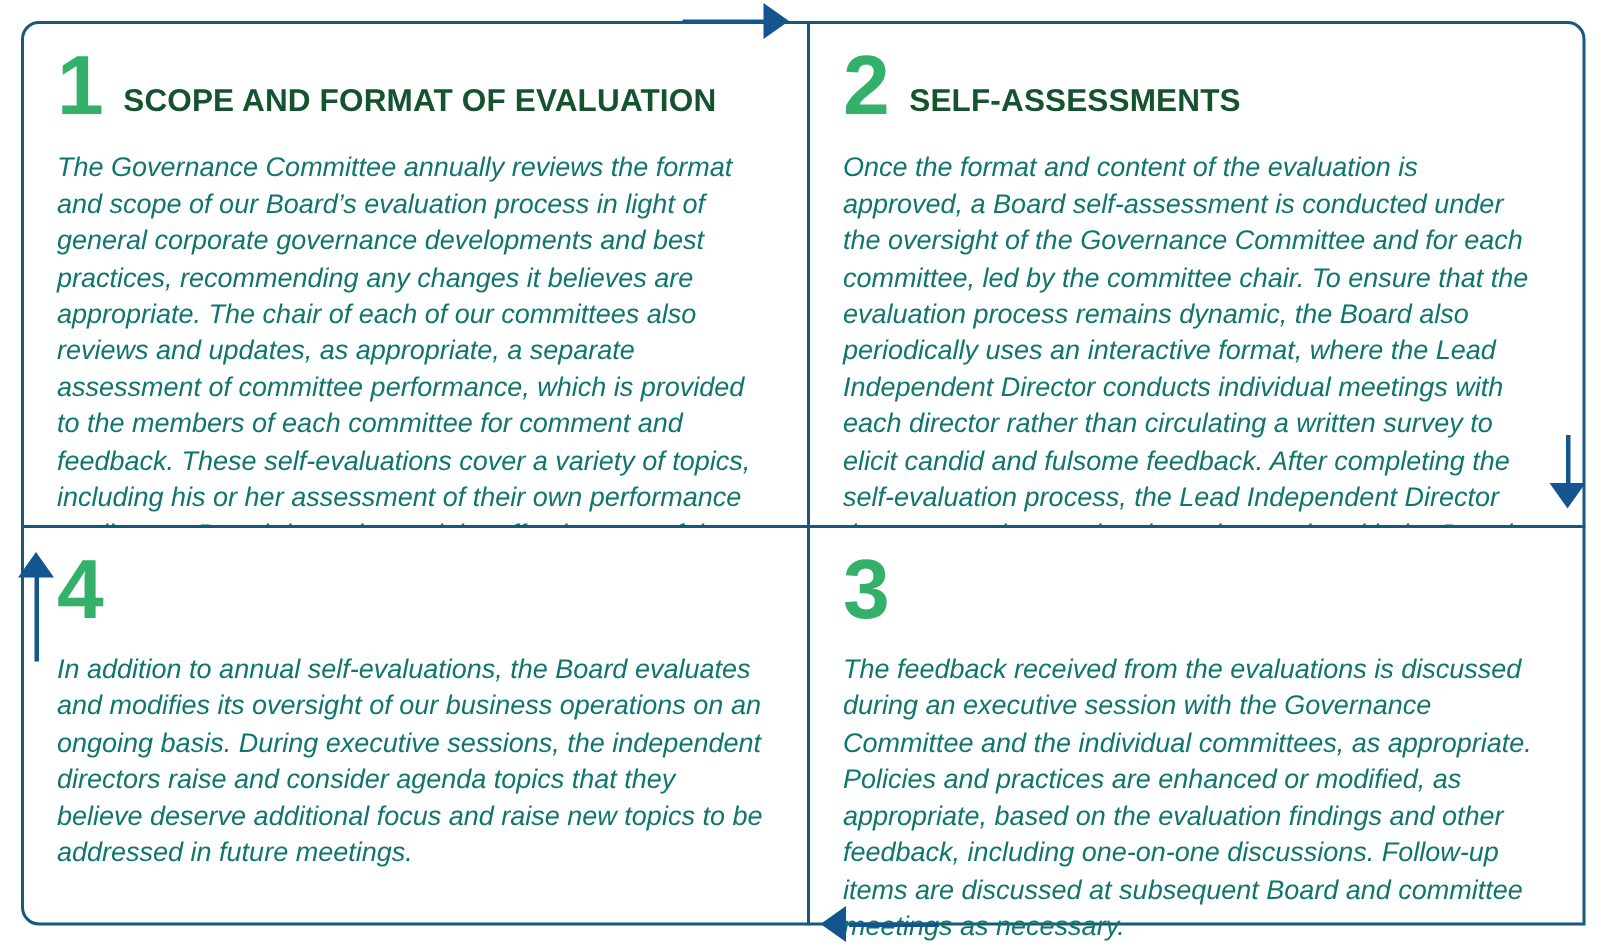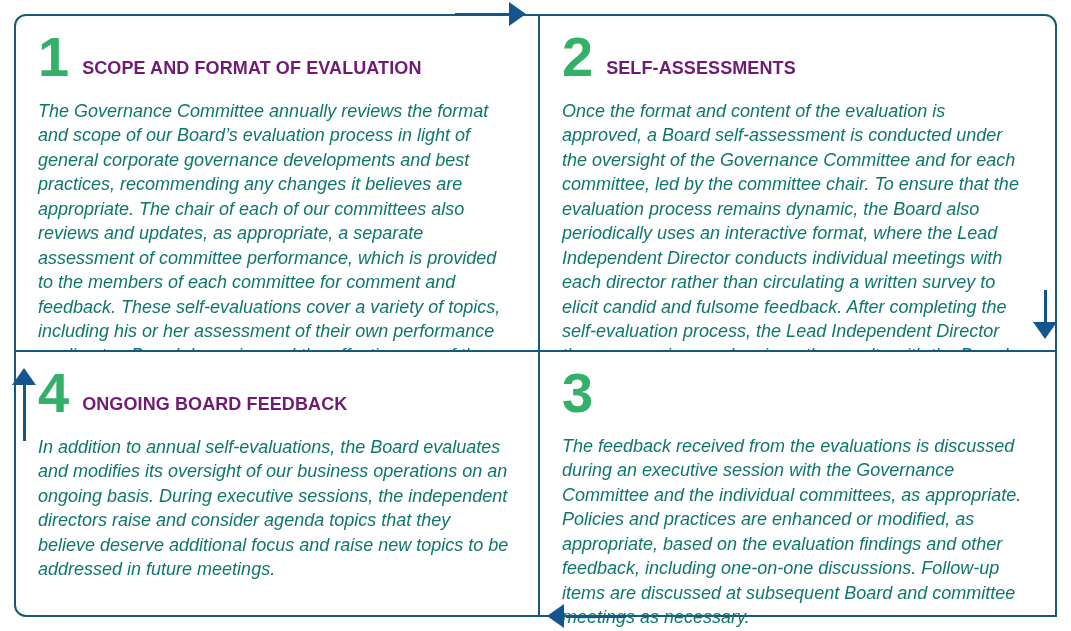--- a/index.html
+++ b/index.html
@@ -65,23 +65,23 @@
   }
   .step-num {
     font-size: 56px;
     line-height: 0.82;
     font-weight: bold;
     color: #33B16A;
     letter-spacing: -1px;
     flex: none;
   }
   .step-title {
-    font-size: 18px;
+    font-size: 21px;
     font-weight: bold;
-    color: #701a75;
+    color: #14532d;
     letter-spacing: 0.1px;
     line-height: 1.1;
     position: relative;
     top: -2px;
   }
 
   .body-text {
     font-size: 18px;
     line-height: 1.36;
     color: #0f766e;
@@ -167,21 +167,20 @@
         <span class="step-title">SELF-ASSESSMENTS</span>
       </div>
       <p class="body-text">Once the format and content of the evaluation is approved, a Board self-assessment is conducted under the oversight of the Governance Committee and for each committee, led by the committee chair. To ensure that the evaluation process remains dynamic, the Board also periodically uses an interactive format, where the Lead Independent Director conducts individual meetings with each director rather than circulating a written survey to elicit candid and fulsome feedback. After completing the self-evaluation process, the Lead Independent Director then summarizes and reviews the results with the Board and each Board committee.</p>
     </div>
   </div>
 
   <div class="panel panel-4">
     <div class="panel-inner">
       <div class="head">
         <span class="step-num">4</span>
-        <span class="step-title">ONGOING BOARD FEEDBACK</span>
       </div>
       <p class="body-text">In addition to annual self-evaluations, the Board evaluates and modifies its oversight of our business operations on an ongoing basis. During executive sessions, the independent directors raise and consider agenda topics that they believe deserve additional focus and raise new topics to be addressed in future meetings.</p>
     </div>
   </div>
 
   <div class="panel panel-3">
     <div class="panel-inner">
       <div class="head">
         <span class="step-num">3</span>
       </div>

